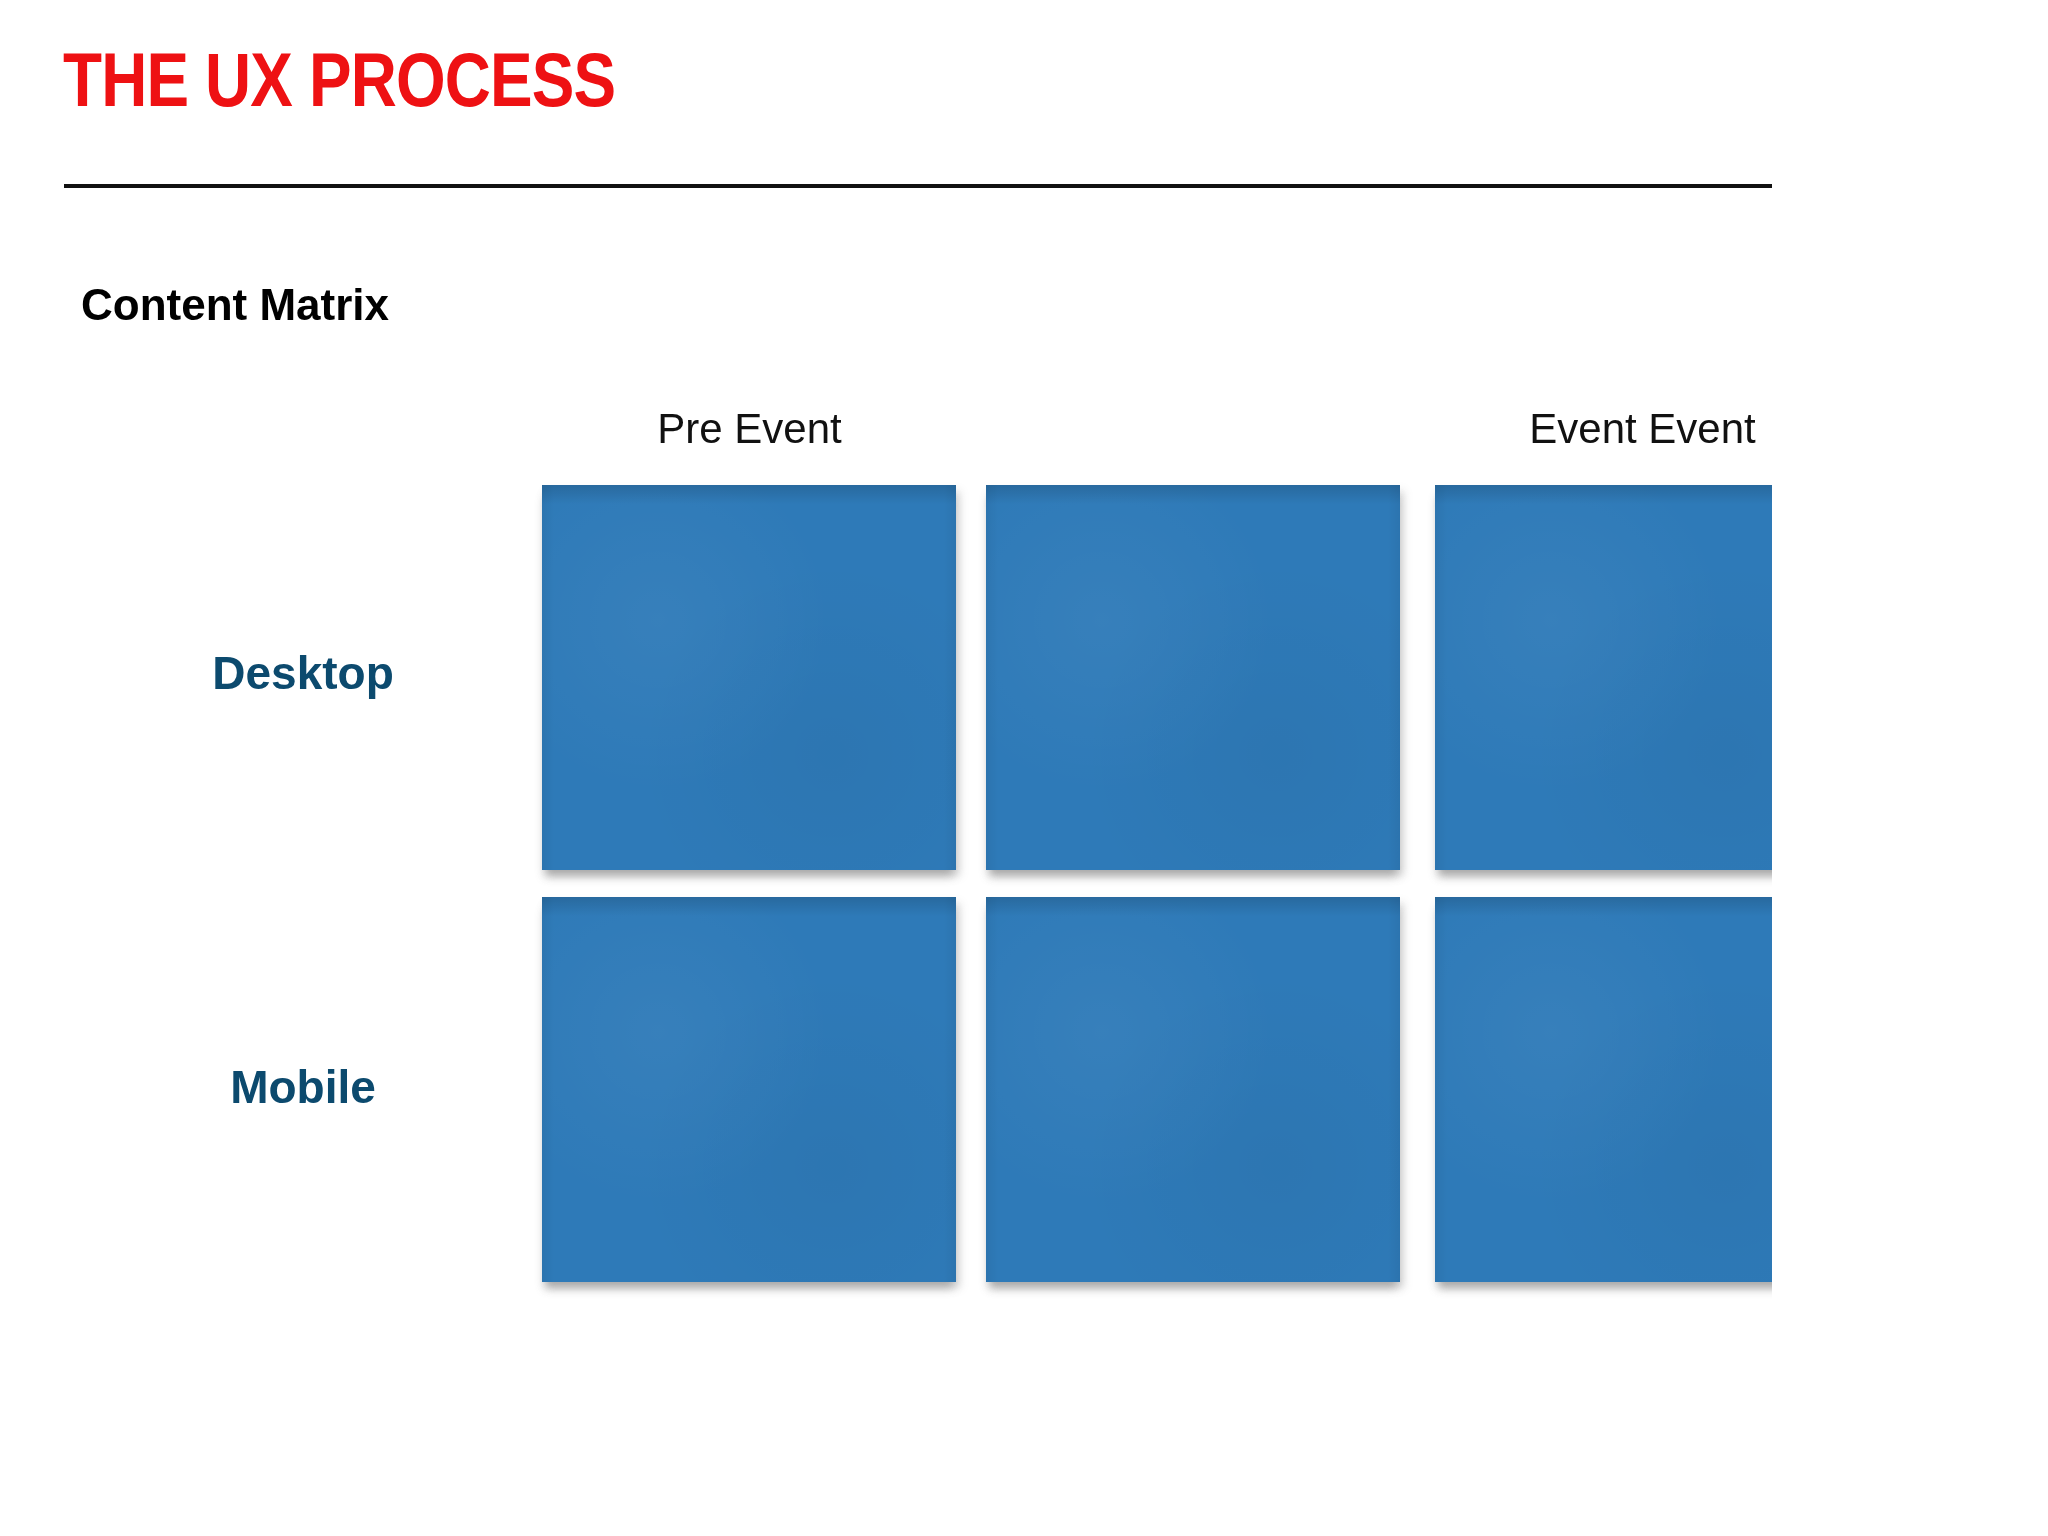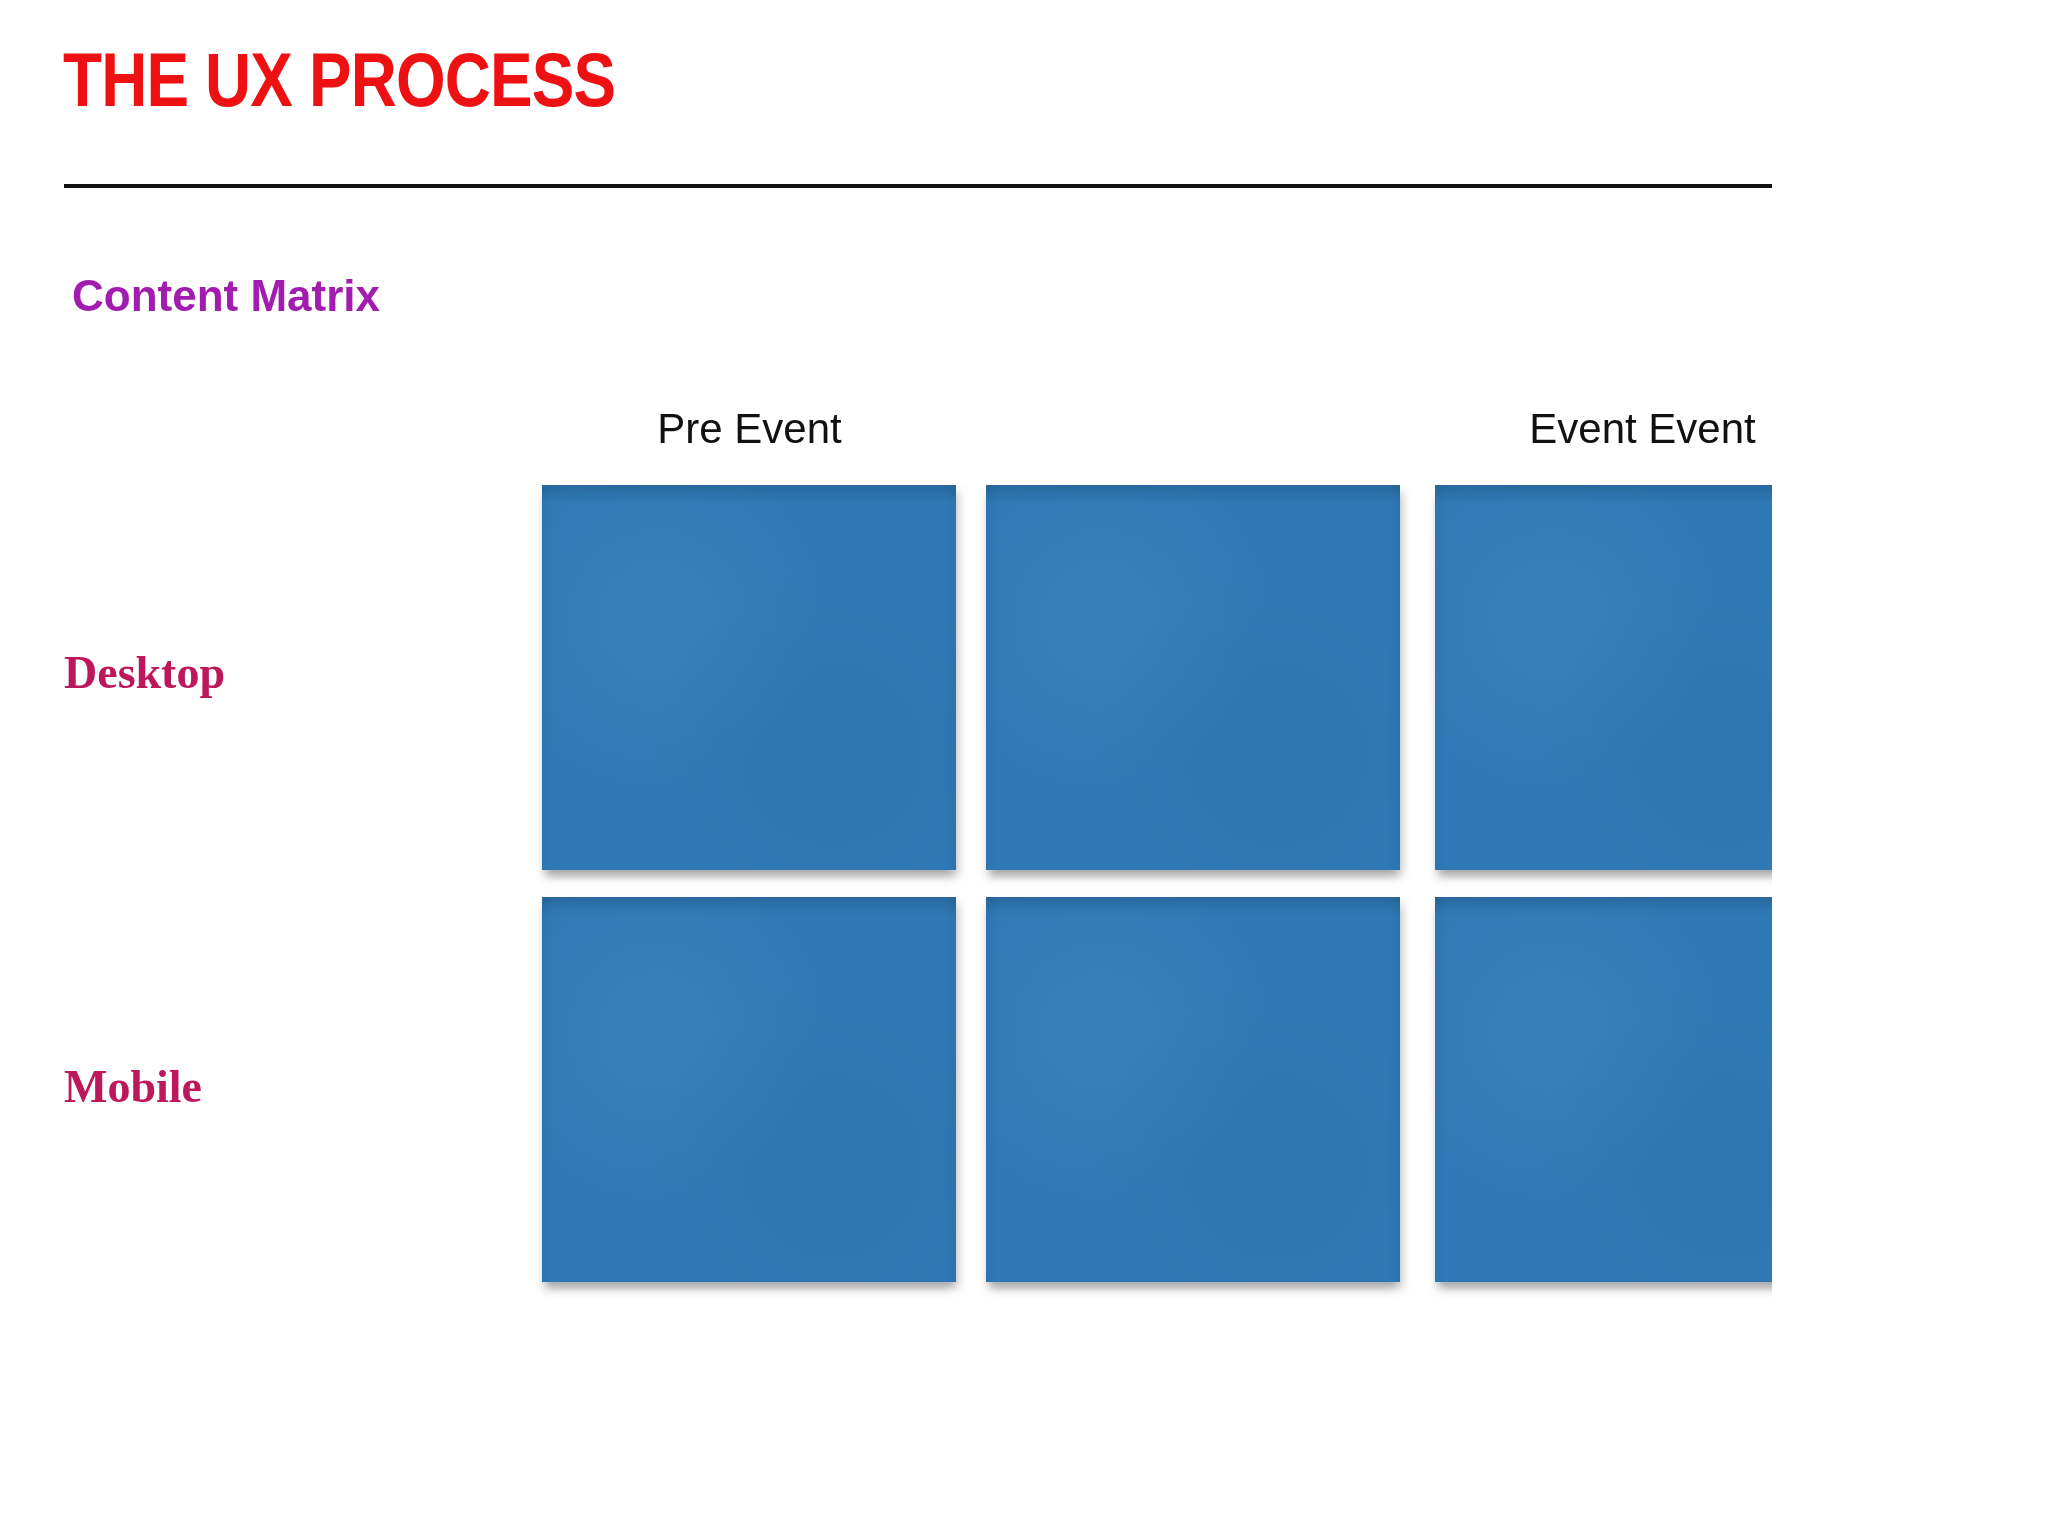--- a/index.html
+++ b/index.html
@@ -40,25 +40,25 @@
     width: 1924px;
     height: 4px;
     background: #111111;
   }
 
   
   .subtitle {
     position: absolute;
     left: 64px;
     top: 262px;
-    margin: 8px;
+    margin: 17px;
     font-size: 44px;
     line-height: 52px;
     font-weight: 700;
-    color: #a21caf;
+    color: #000000;
     white-space: nowrap;
   }
 
   
   .col-header {
     position: absolute;
     top: 404px;
     width: 415px;
     height: 50px;
     line-height: 50px;
@@ -72,25 +72,25 @@
   .col-2 { left: 988px; }
   .col-3 { left: 1435px; }
 
   
   .row-label {
     position: absolute;
     left: 64px;
     width: 478px;
     height: 54px;
     line-height: 54px;
+    text-align: center;
     font-size: 46px;
     font-weight: 700;
-    color: #be185d;
+    color: #0c4a6e;
     white-space: nowrap;
-    font-family: Liberation Serif, serif;
   }
   .row-1 { top: 646px; }
   .row-2 { top: 1060px; }
 
   
   .note {
     position: absolute;
     width: 414px;
     height: 385px;
     background-color: #2e7ab8;

